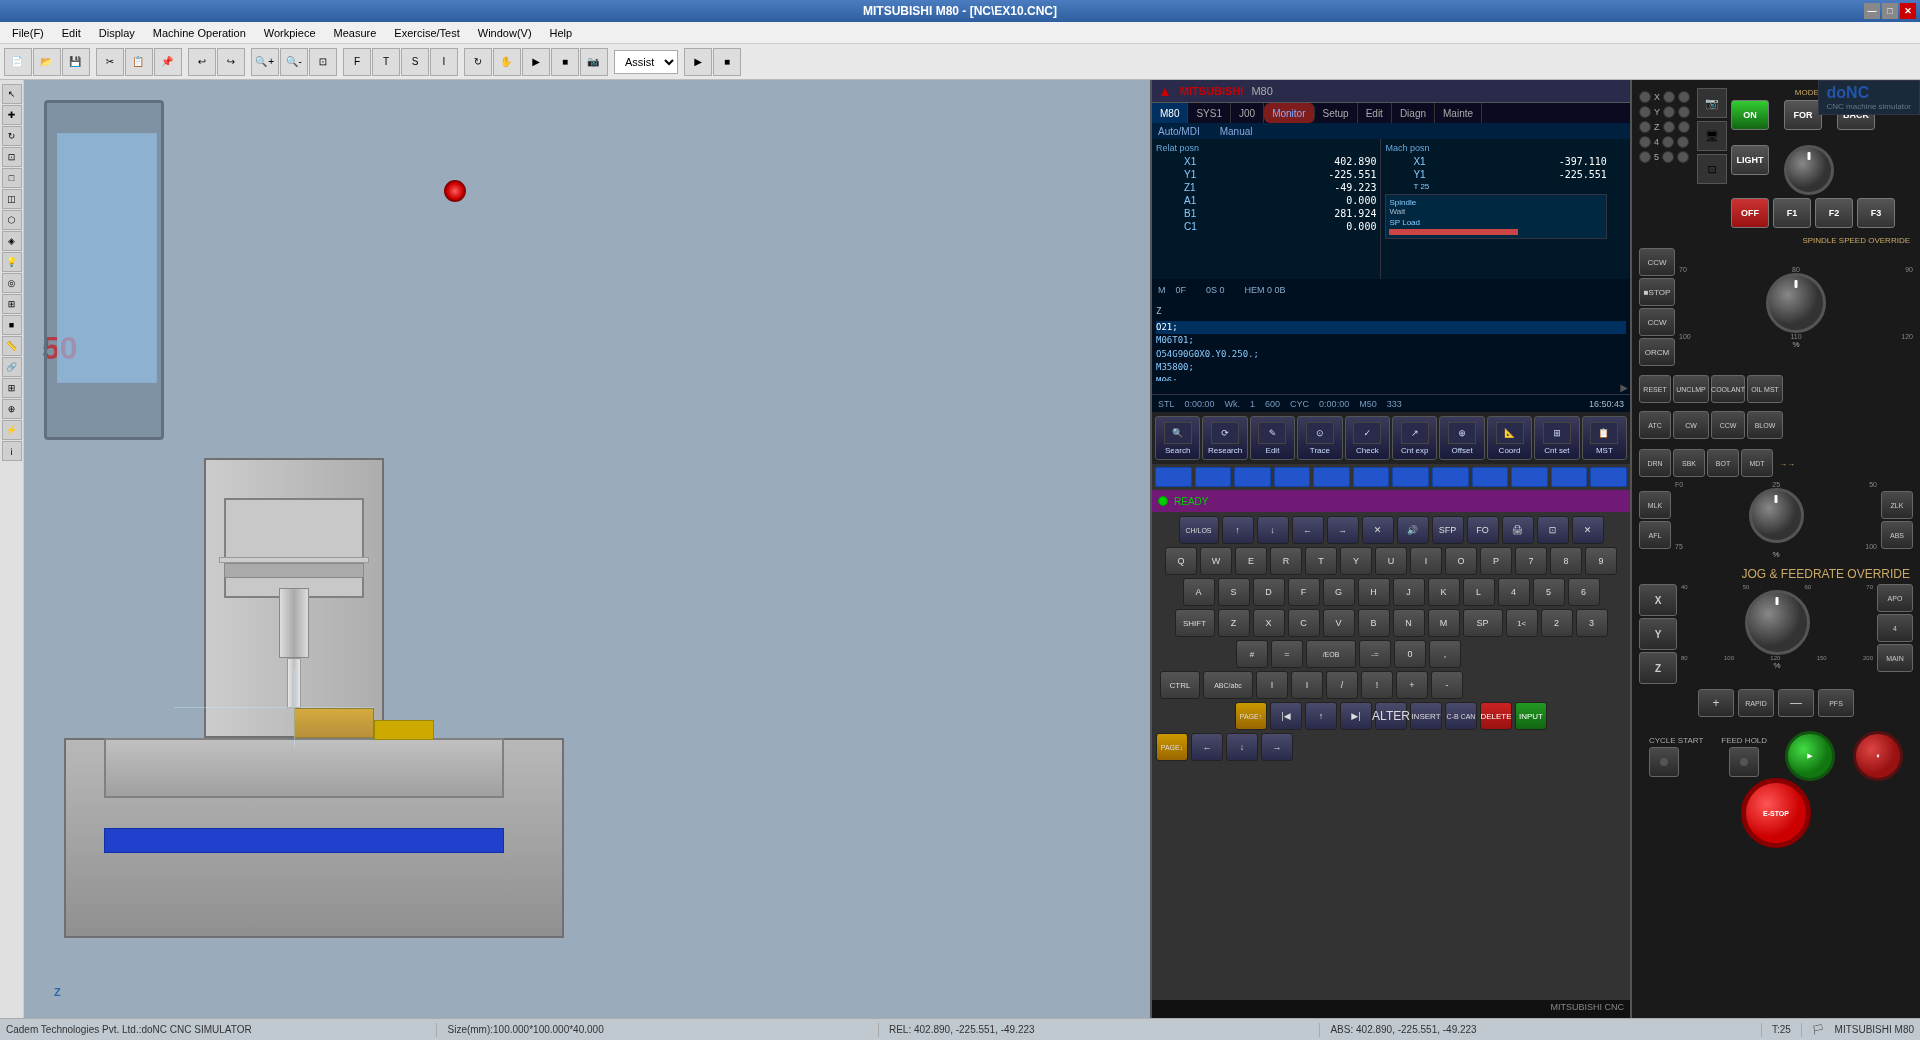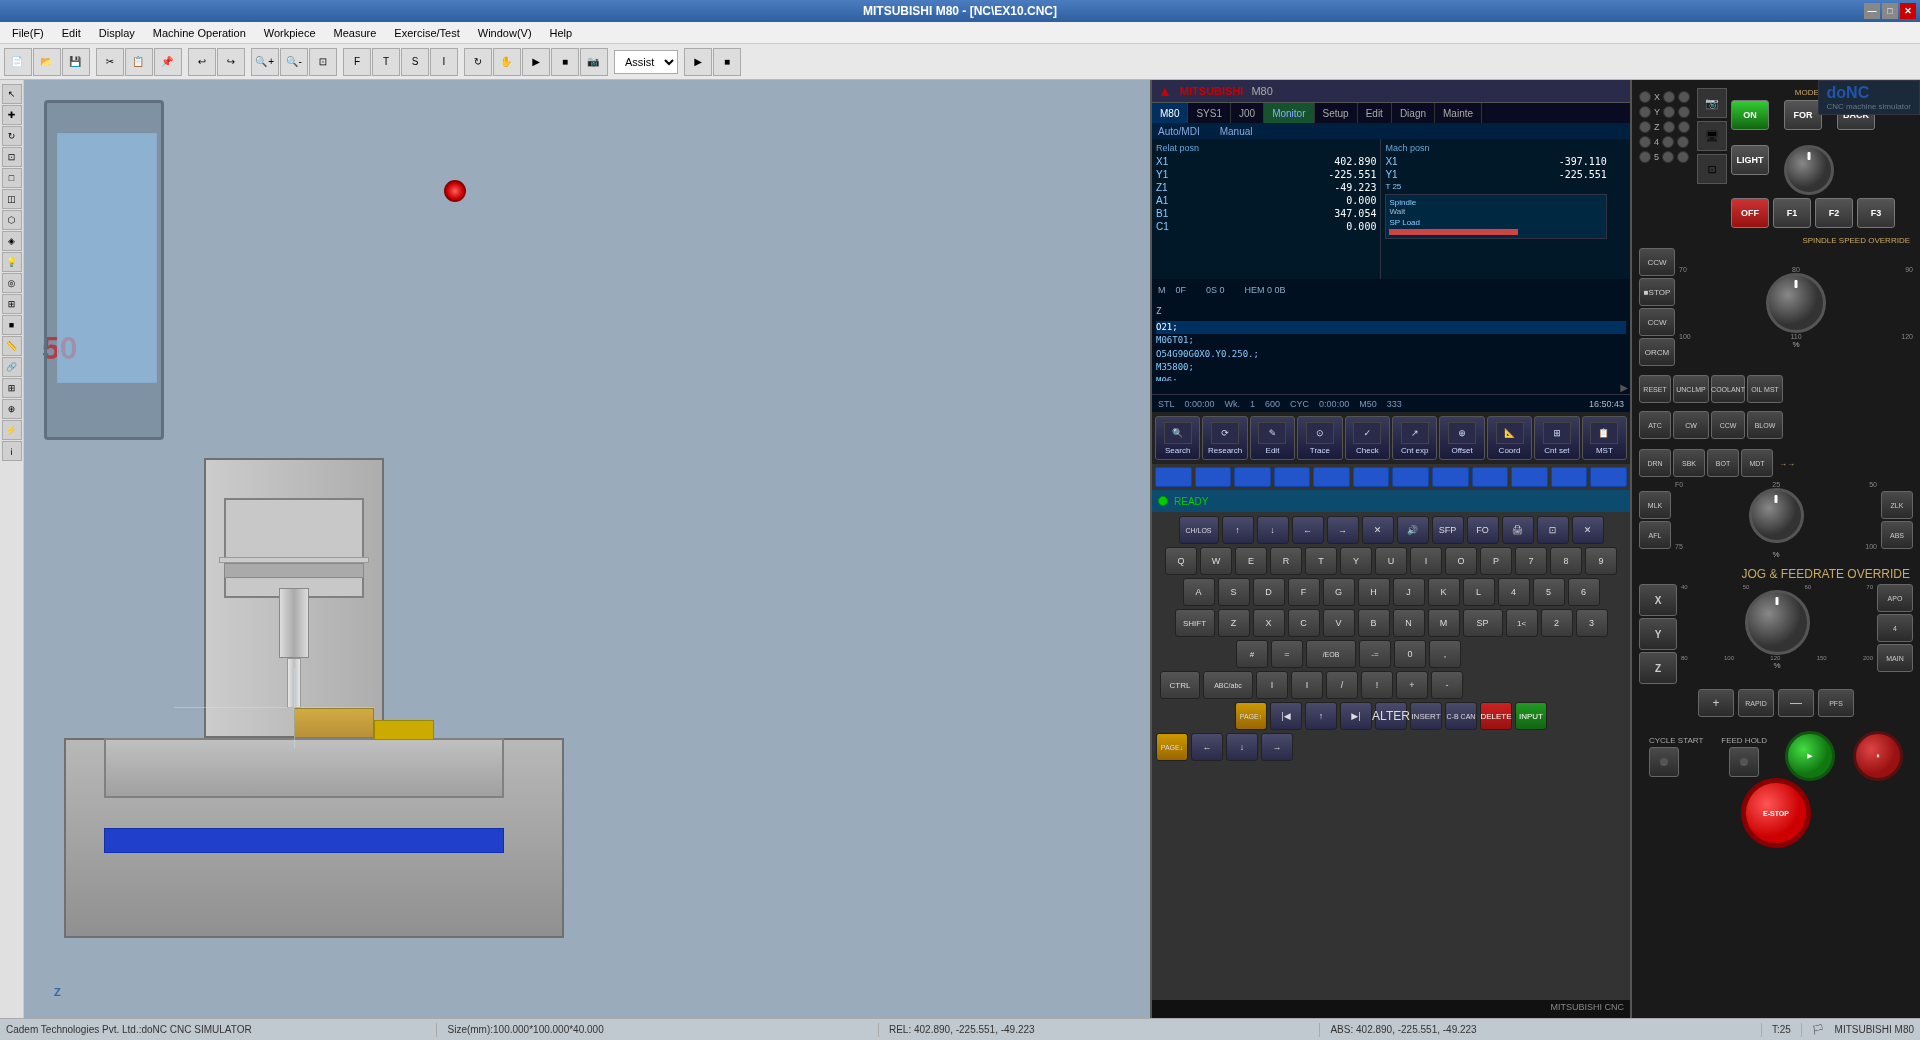--- a/index.html
+++ b/index.html
@@ -246,21 +246,21 @@
     .cnc-tab {
       padding: 2px 8px;
       font-size: 10px;
       color: #aaa;
       border-right: 1px solid #333;
       cursor: pointer;
       display: flex;
       align-items: center;
     }
     .cnc-tab.active { background: #003060; color: white; }
-    .cnc-tab.highlight { background: #14532d; color: #88aaff; }
+    .cnc-tab.highlight { background: #7f1d1d; color: #88aaff; border-radius: 6px; }
 
     .cnc-mode-bar {
       background: #002040;
       padding: 2px 6px;
       display: flex;
       gap: 20px;
       font-size: 10px;
       color: #88aadd;
       height: 16px;
       align-items: center;
@@ -282,20 +282,21 @@
     }
     .cnc-axis-row {
       display: flex;
       justify-content: space-between;
       margin-bottom: 2px;
     }
     .cnc-axis-label {
       color: #88ccff;
       font-size: 10px;
       width: 20px;
+      margin-left: 28px;
     }
     .cnc-axis-value {
       color: #ffffff;
       font-size: 10px;
       font-family: monospace;
       text-align: right;
       flex: 1;
     }
     .cnc-gcode-area {
       background: #001020;
@@ -380,21 +381,21 @@
       height: 20px;
       flex: 1;
       background: #2255cc;
       border: 1px solid #1144aa;
       border-radius: 2px;
       cursor: pointer;
     }
 
     
     .cnc-ready-bar {
-      background: #0c4a6e;
+      background: #701a75;
       padding: 3px 6px;
       display: flex;
       align-items: center;
       gap: 6px;
       height: 22px;
     }
     .ready-dot {
       width: 10px;
       height: 10px;
       background: #00cc00;
@@ -739,21 +740,21 @@
         <div class="cnc-axis-row">
           <span class="cnc-axis-label">Z1</span>
           <span class="cnc-axis-value">-49.223</span>
         </div>
         <div class="cnc-axis-row">
           <span class="cnc-axis-label">A1</span>
           <span class="cnc-axis-value">0.000</span>
         </div>
         <div class="cnc-axis-row">
           <span class="cnc-axis-label">B1</span>
-          <span class="cnc-axis-value">347.054</span>
+          <span class="cnc-axis-value">281.924</span>
         </div>
         <div class="cnc-axis-row">
           <span class="cnc-axis-label">C1</span>
           <span class="cnc-axis-value">0.000</span>
         </div>
       </div>
       <div class="cnc-pos-panel" style="border-right:none;">
         <div class="cnc-pos-title">Mach posn</div>
         <div class="cnc-axis-row">
           <span class="cnc-axis-label">X1</span>

